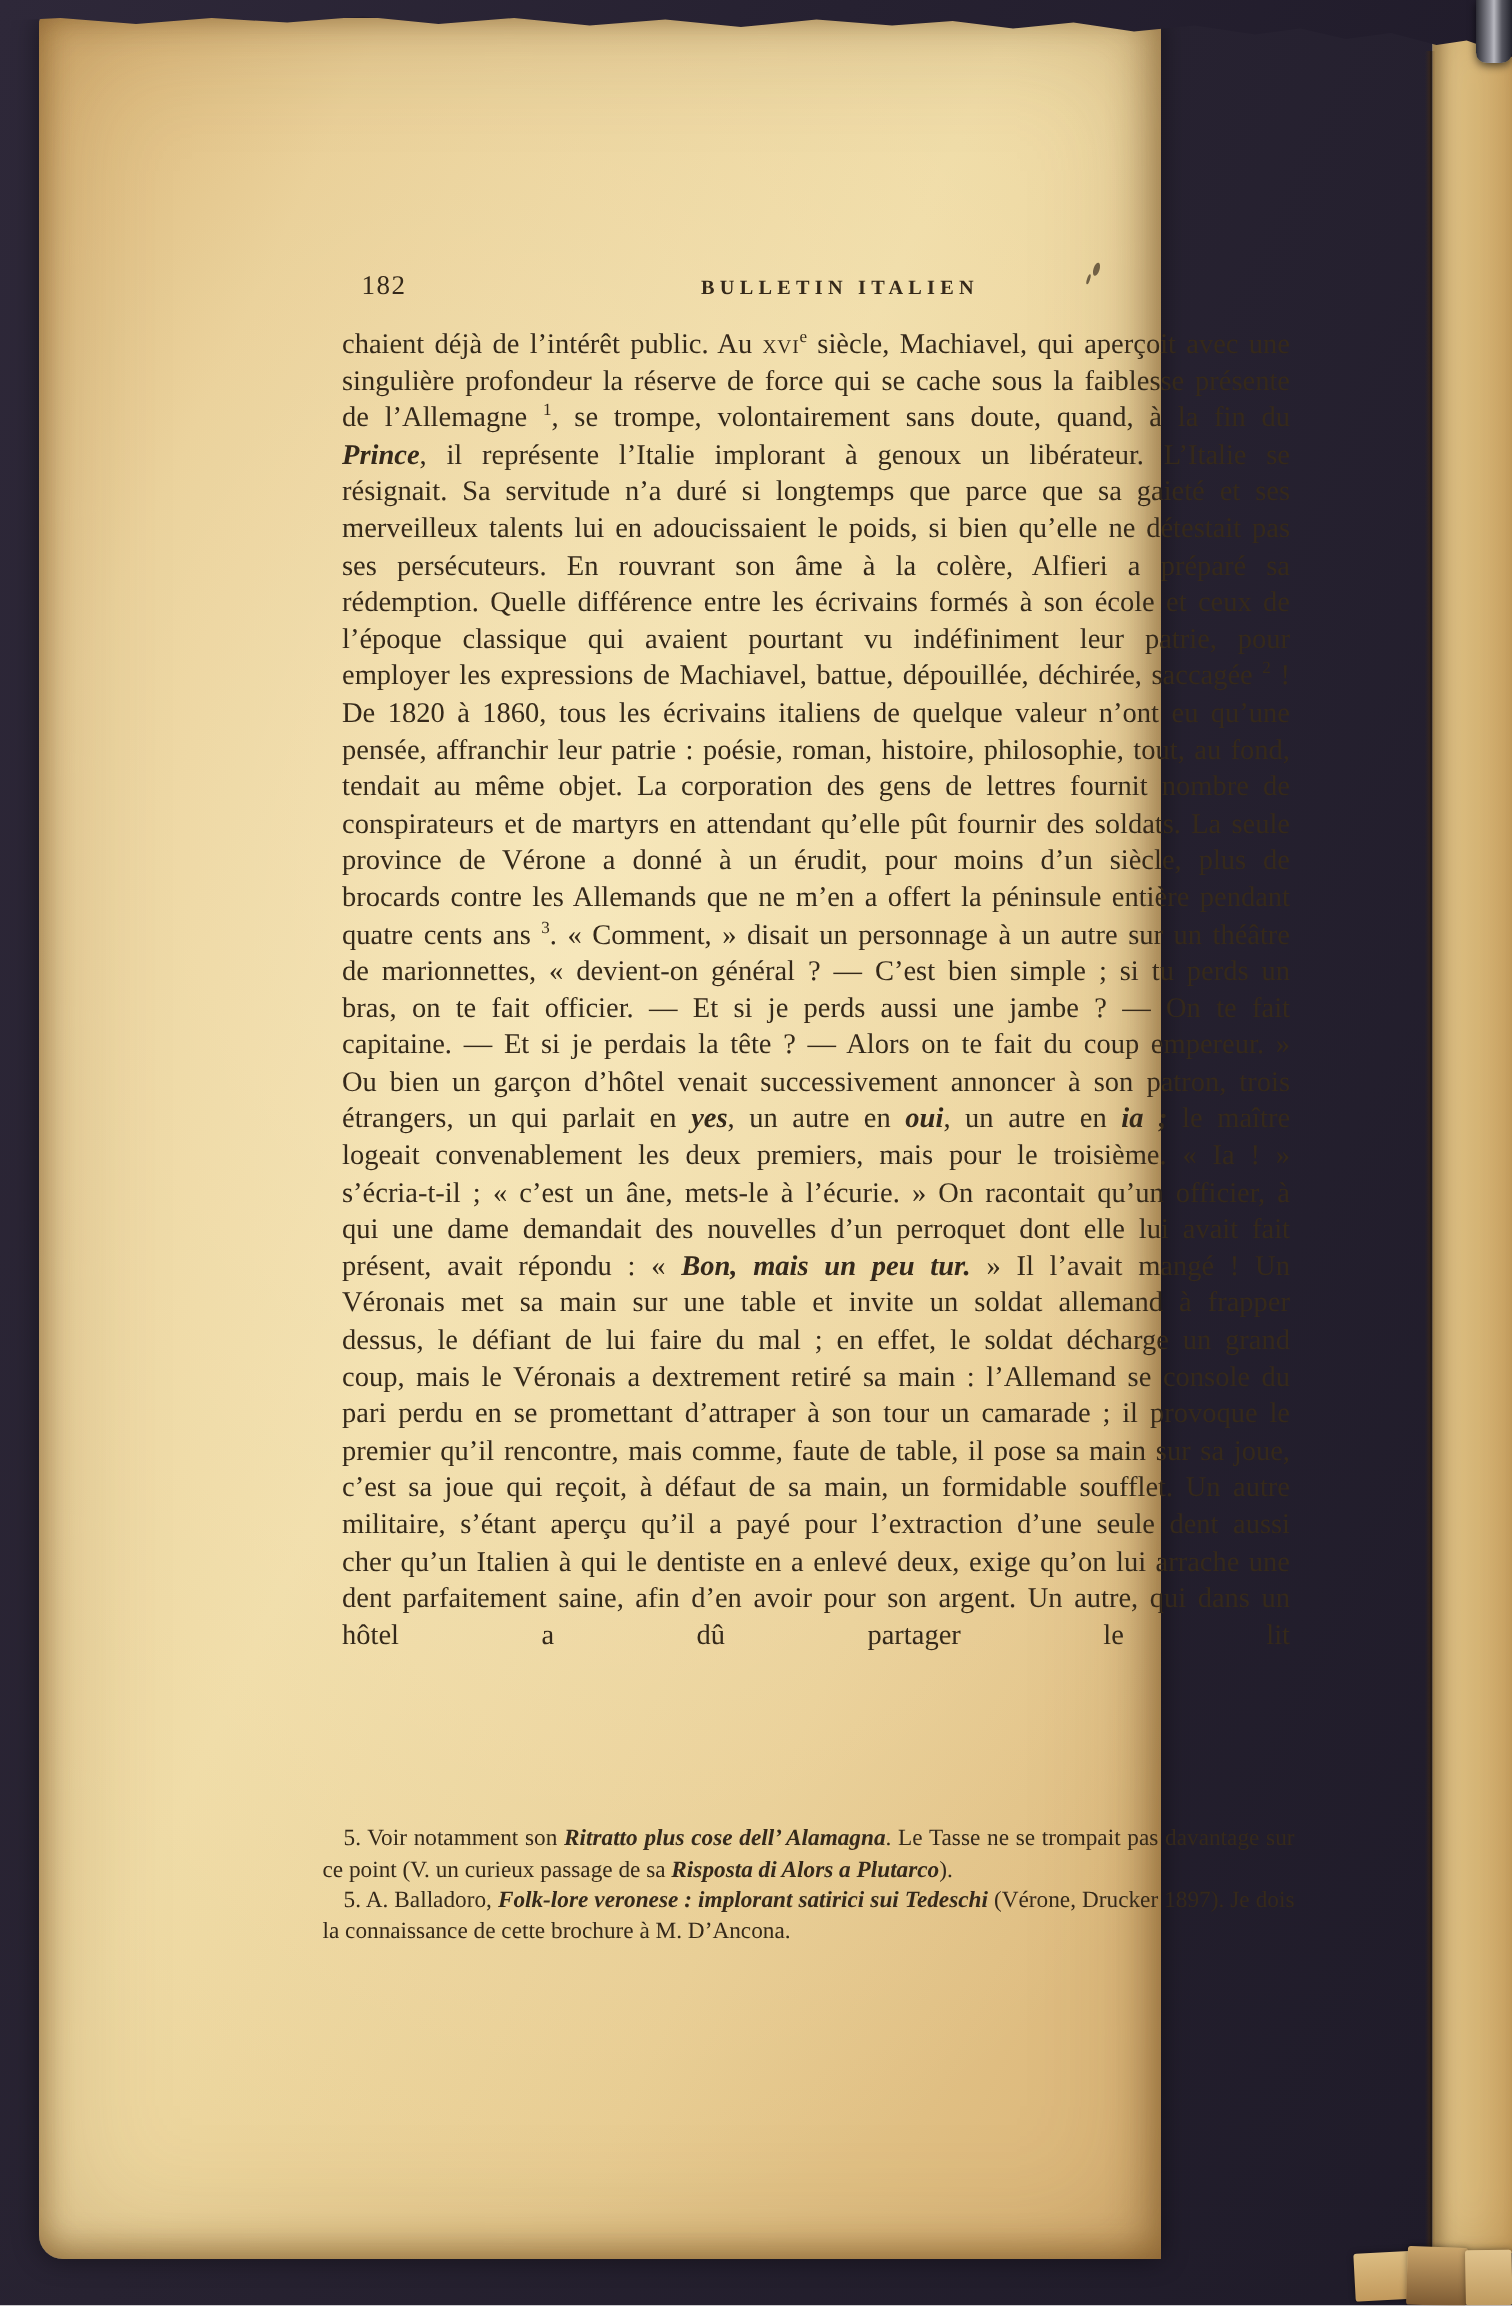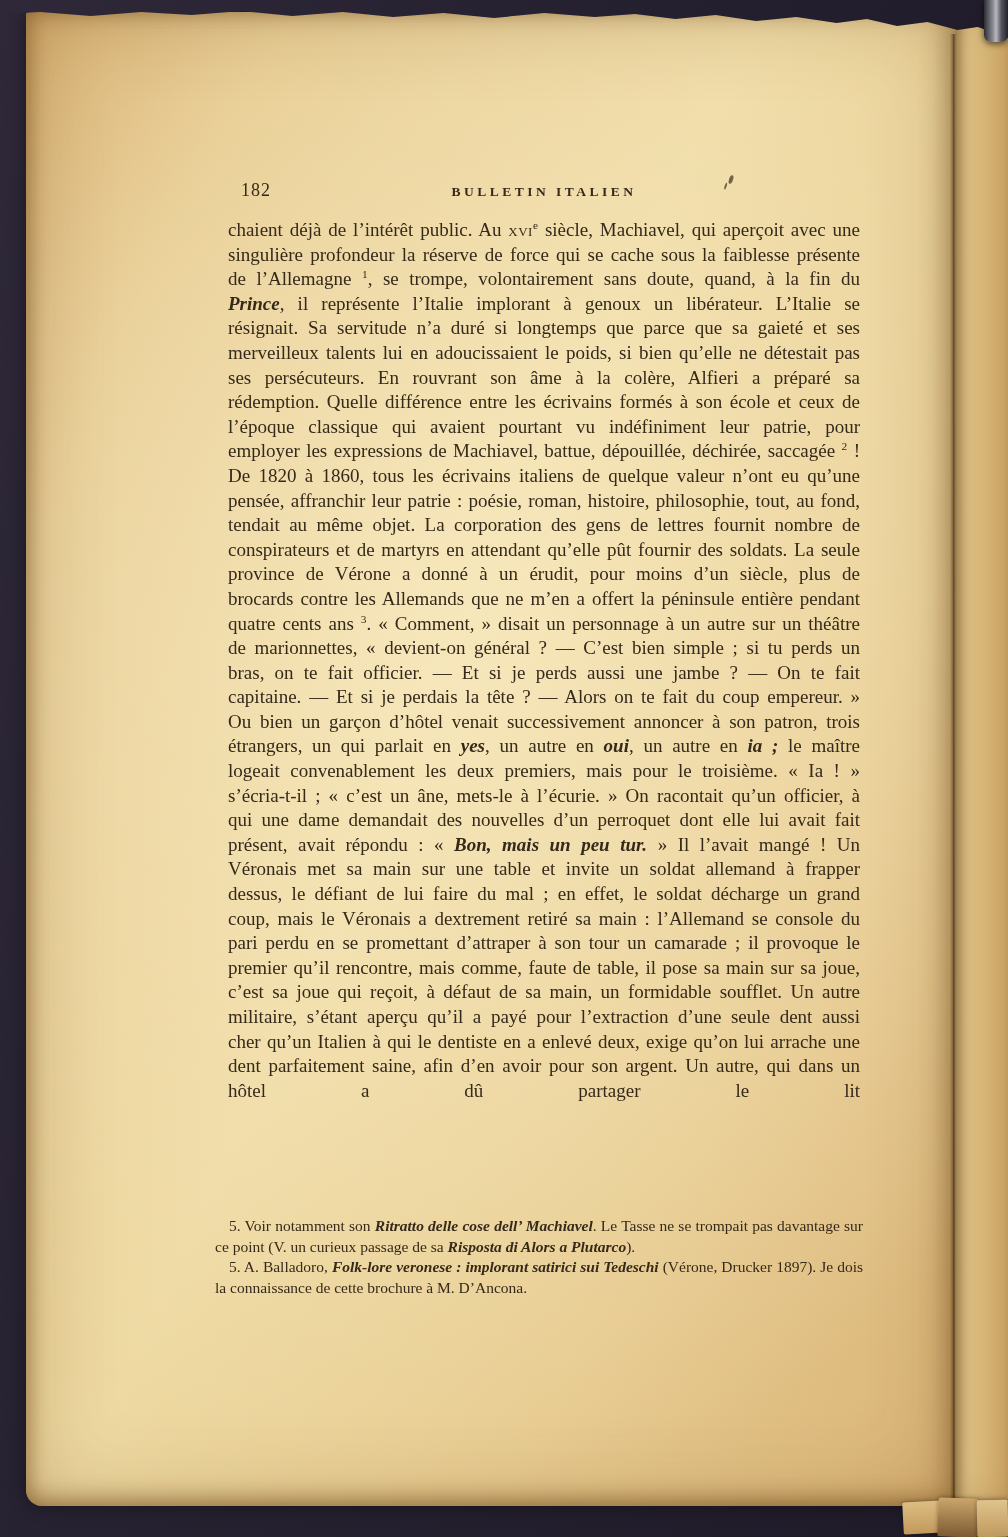--- a/index.html
+++ b/index.html
@@ -12,21 +12,21 @@
     position: relative;
     width: 1008px; height: 1537px;
     background: linear-gradient(115deg, #2e2839 0%, #272231 45%, #1f1b29 100%);
     overflow: hidden;
   }
 
   
   .paper {
     position: absolute;
     left: 26px; top: 12px;
-    width: 930px; height: 1494px;
+    width: 748px; height: 1494px;
     border-radius: 3px 0 0 16px;
     background:
       radial-gradient(ellipse 130% 95% at 46% 40%, rgba(255,246,214,0.50) 0%, rgba(255,240,190,0.0) 62%),
       linear-gradient(115deg, #d5ad6d 0%, #e5c88c 16%, #eed9a2 45%, #e7cb90 72%, #d9b376 100%);
     box-shadow:
       inset 0 0 85px rgba(110,70,20,0.28),
       inset -12px 0 24px rgba(90,55,15,0.32),
       inset 7px 0 16px rgba(120,80,30,0.25),
       inset 0 -10px 20px rgba(110,70,20,0.25),
       0 0 18px rgba(0,0,0,0.45);
@@ -90,21 +90,21 @@
   
   .page-inner {
     position: absolute;
     left: 202px; top: 0;
     width: 632px; height: 100%;
     color: #35291a;
   }
   .pagehead { position: absolute; top: 168px; left: 0; width: 100%; height: 24px; }
   .pagenum  { position: absolute; left: 13px; top: 0; font-size: 18px; letter-spacing: 1px; }
   .runtitle {
-    position: absolute; left: 0; top: 4px; width: 100%;
+    position: absolute; left: 16px; top: 4px; width: 100%;
     text-align: center;
     font-size: 13.5px; font-weight: bold; letter-spacing: 3.5px;
   }
   .ink-speck {
     position: absolute; left: 501px; top: 163px;
     width: 4px; height: 9px;
     background: #4a3b28; border-radius: 50%;
     transform: rotate(18deg); opacity: 0.75;
     box-shadow: -3px 8px 0 -1px #4a3b28;
   }
@@ -138,21 +138,21 @@
       <div class="pagehead">
         <span class="pagenum">182</span>
         <span class="runtitle">BULLETIN ITALIEN</span>
       </div>
 
       <span class="ink-speck"></span>
 
       <div class="bodytext"><span>chaient déjà de l’intérêt public. Au </span><span class="s-sc">xvi</span><span class="s-sup">e</span><span> siècle, Machiavel, qui aperçoit avec une singulière profondeur la réserve de force qui se cache sous la faiblesse présente de l’Allemagne </span><span class="s-sup">1</span><span>, se trompe, volontairement sans doute, quand, à la fin du </span><span class="s-i">Prince</span><span>, il représente l’Italie implorant à genoux un libérateur. L’Italie se résignait. Sa servitude n’a duré si longtemps que parce que sa gaieté et ses merveilleux talents lui en adoucissaient le poids, si bien qu’elle ne détestait pas ses persécuteurs. En rouvrant son âme à la colère, Alfieri a préparé sa rédemption. Quelle différence entre les écrivains formés à son école et ceux de l’époque classique qui avaient pourtant vu indéfiniment leur patrie, pour employer les expressions de Machiavel, battue, dépouillée, déchirée, saccagée </span><span class="s-sup">2</span><span> ! De 1820 à 1860, tous les écrivains italiens de quelque valeur n’ont eu qu’une pensée, affranchir leur patrie : poésie, roman, histoire, philosophie, tout, au fond, tendait au même objet. La corporation des gens de lettres fournit nombre de conspirateurs et de martyrs en attendant qu’elle pût fournir des soldats. La seule province de Vérone a donné à un érudit, pour moins d’un siècle, plus de brocards contre les Allemands que ne m’en a offert la péninsule entière pendant quatre cents ans </span><span class="s-sup">3</span><span>. « Comment, » disait un personnage à un autre sur un théâtre de marionnettes, « devient-on général ? — C’est bien simple ; si tu perds un bras, on te fait officier. — Et si je perds aussi une jambe ? — On te fait capitaine. — Et si je perdais la tête ? — Alors on te fait du coup empereur. » Ou bien un garçon d’hôtel venait successivement annoncer à son patron, trois étrangers, un qui parlait en </span><span class="s-i">yes</span><span>, un autre en </span><span class="s-i">oui</span><span>, un autre en </span><span class="s-i">ia ;</span><span> le maître logeait convenablement les deux premiers, mais pour le troisième. « Ia ! » s’écria-t-il ; « c’est un âne, mets-le à l’écurie. » On racontait qu’un officier, à qui une dame demandait des nouvelles d’un perroquet dont elle lui avait fait présent, avait répondu : « </span><span class="s-i">Bon, mais un peu tur.</span><span> » Il l’avait mangé ! Un Véronais met sa main sur une table et invite un soldat allemand à frapper dessus, le défiant de lui faire du mal ; en effet, le soldat décharge un grand coup, mais le Véronais a dextrement retiré sa main : l’Allemand se console du pari perdu en se promettant d’attraper à son tour un camarade ; il provoque le premier qu’il rencontre, mais comme, faute de table, il pose sa main sur sa joue, c’est sa joue qui reçoit, à défaut de sa main, un formidable soufflet. Un autre militaire, s’étant aperçu qu’il a payé pour l’extraction d’une seule dent aussi cher qu’un Italien à qui le dentiste en a enlevé deux, exige qu’on lui arrache une dent parfaitement saine, afin d’en avoir pour son argent. Un autre, qui dans un hôtel a dû partager le lit</span></div>
 
       <div class="footnotes">
-        <p class="fn"><span>5. Voir notamment son </span><span class="s-i">Ritratto delle cose dell’ Machiavel</span><span>. Le Tasse ne se trompait pas davantage sur ce point (V. un curieux passage de sa </span><span class="s-i">Risposta di Alors a Plutarco</span><span>).</span></p>
+        <p class="fn"><span>5. Voir notamment son </span><span class="s-i">Ritratto plus cose dell’ Alamagna</span><span>. Le Tasse ne se trompait pas davantage sur ce point (V. un curieux passage de sa </span><span class="s-i">Risposta di Alors a Plutarco</span><span>).</span></p>
         <p class="fn"><span>5. A. Balladoro, </span><span class="s-i">Folk-lore veronese : implorant satirici sui Tedeschi</span><span> (Vérone, Drucker 1897). Je dois la connaissance de cette brochure à M. D’Ancona.</span></p>
       </div>
 
     </div>
   </div>
 
   <div class="gutter-page"></div>
   <div class="crease"></div>
 
   <div class="edge-frag frag-a"></div>

